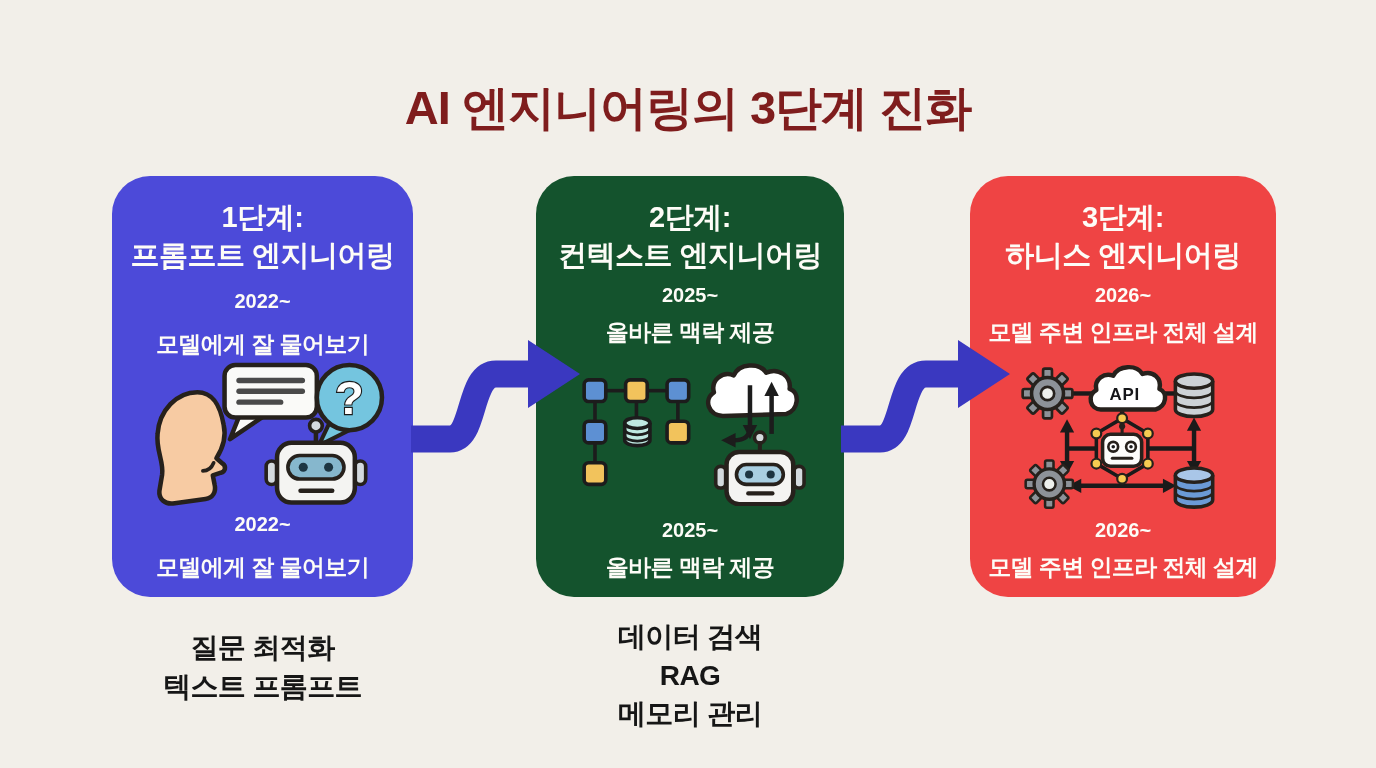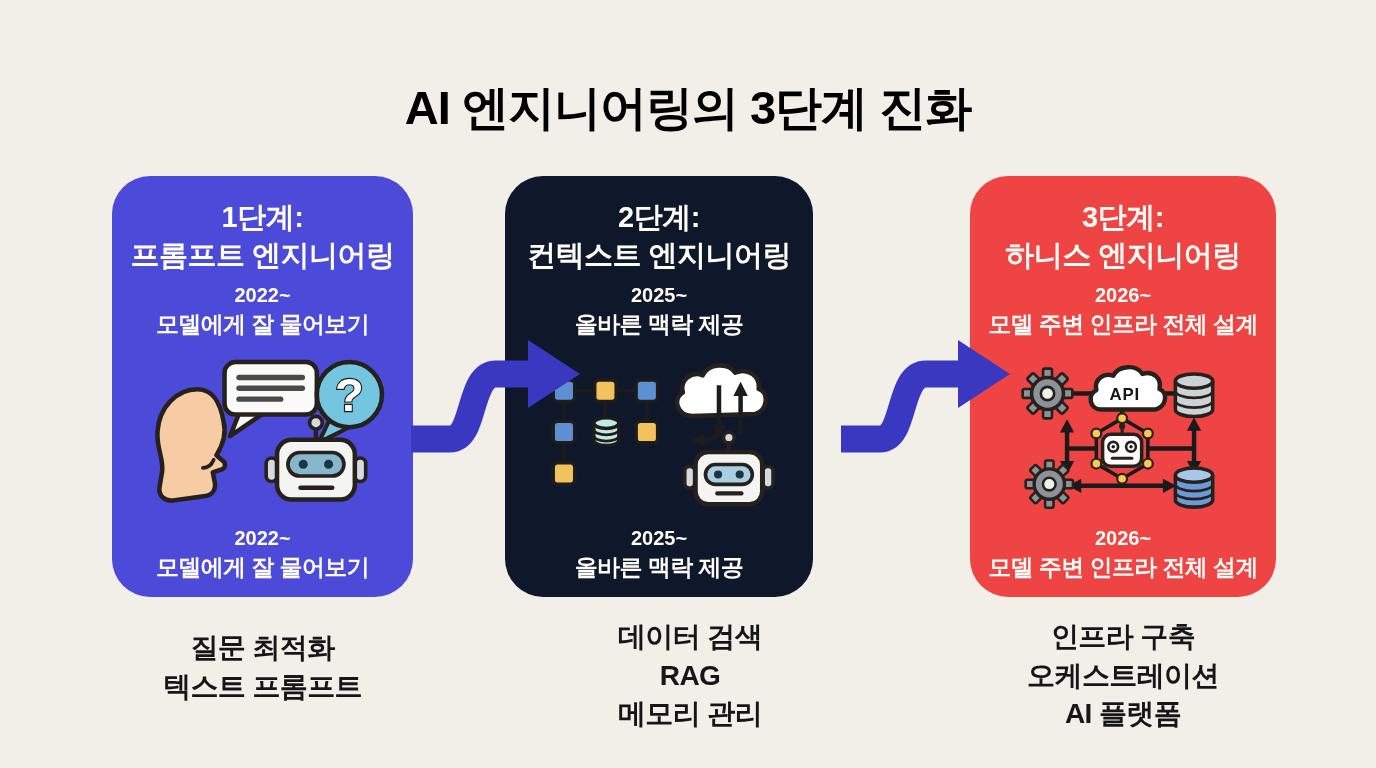--- a/index.html
+++ b/index.html
@@ -17,43 +17,43 @@
     height: 768px;
   }
   .page-title {
     position: absolute;
     left: 0; right: 0;
     top: 46px;
     text-align: center;
     font-size: 47px;
     font-weight: 800;
     letter-spacing: -1px;
-    color: #000000;
+    color: #7f1d1d;
   }
   .card {
     position: absolute;
     top: 176px;
     height: 421px;
     border-radius: 38px;
     box-sizing: border-box;
     display: flex;
     flex-direction: column;
     align-items: center;
     text-align: center;
     color: #fdfcf7;
     padding: 22px 10px 14px;
     z-index: 1;
   }
-  .card-1 { left: 112px; width: 301px; background: #4c4ad9; }
-  .card-2 { left: 505px; width: 308px; background: #0f172a; }
+  .card-1 { left: 112px; width: 301px; background: #4c4ad9; gap: 6px; }
+  .card-2 { left: 536px; width: 308px; background: #14532d; }
   .card-3 { left: 970px; width: 306px; background: #ef4444; }
 
   .stage-heading { font-size: 29px; font-weight: 800; line-height: 1.32; letter-spacing: -0.5px; }
   .stage-period  { margin-top: 9px; font-size: 20px; font-weight: 700; }
-  .stage-desc    { margin-top: 2px; font-size: 23px; font-weight: 700; letter-spacing: -0.6px; white-space: nowrap; }
+  .stage-desc    { margin-top: 10px; font-size: 23px; font-weight: 700; letter-spacing: -0.6px; white-space: nowrap; }
   .icon-wrap {
     flex: 1;
     min-height: 0;
     display: flex;
     align-items: center;
     justify-content: center;
     margin: 4px 0;
   }
 
   .arrow {
@@ -305,19 +305,14 @@
 
   <div class="bullets bullets-1">
     <div>질문 최적화</div>
     <div>텍스트 프롬프트</div>
   </div>
   <div class="bullets bullets-2">
     <div>데이터 검색</div>
     <div>RAG</div>
     <div>메모리 관리</div>
   </div>
-  <div class="bullets bullets-3">
-    <div>인프라 구축</div>
-    <div>오케스트레이션</div>
-    <div>AI 플랫폼</div>
-  </div>
 
 </div>
 
 </body></html>

